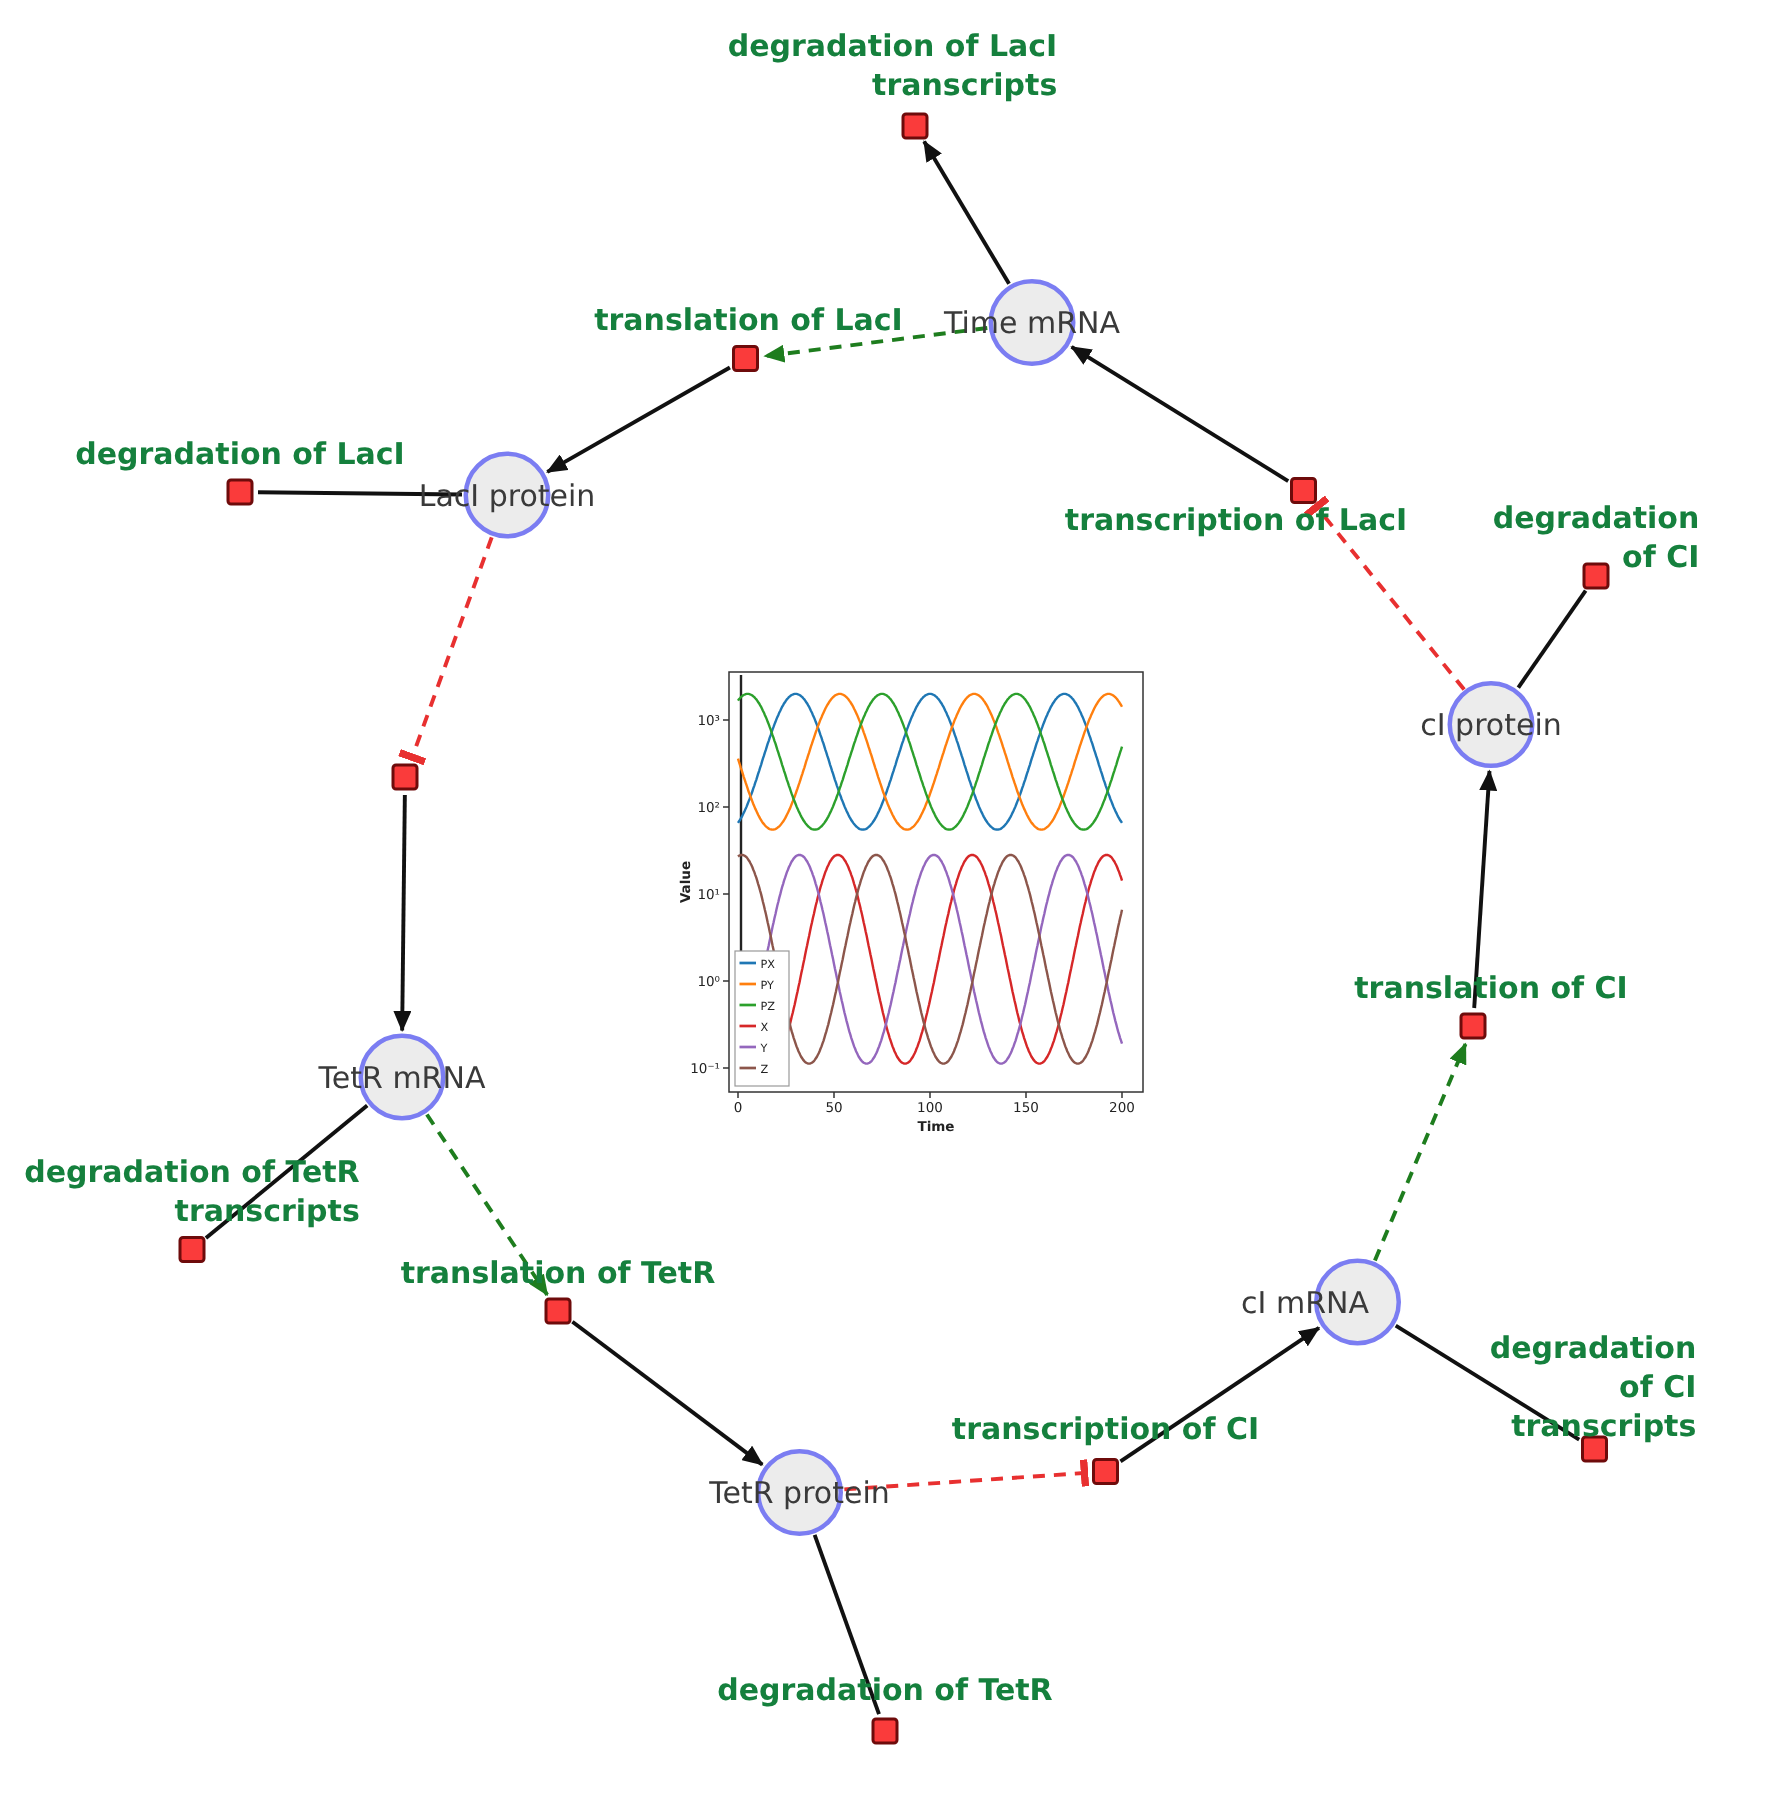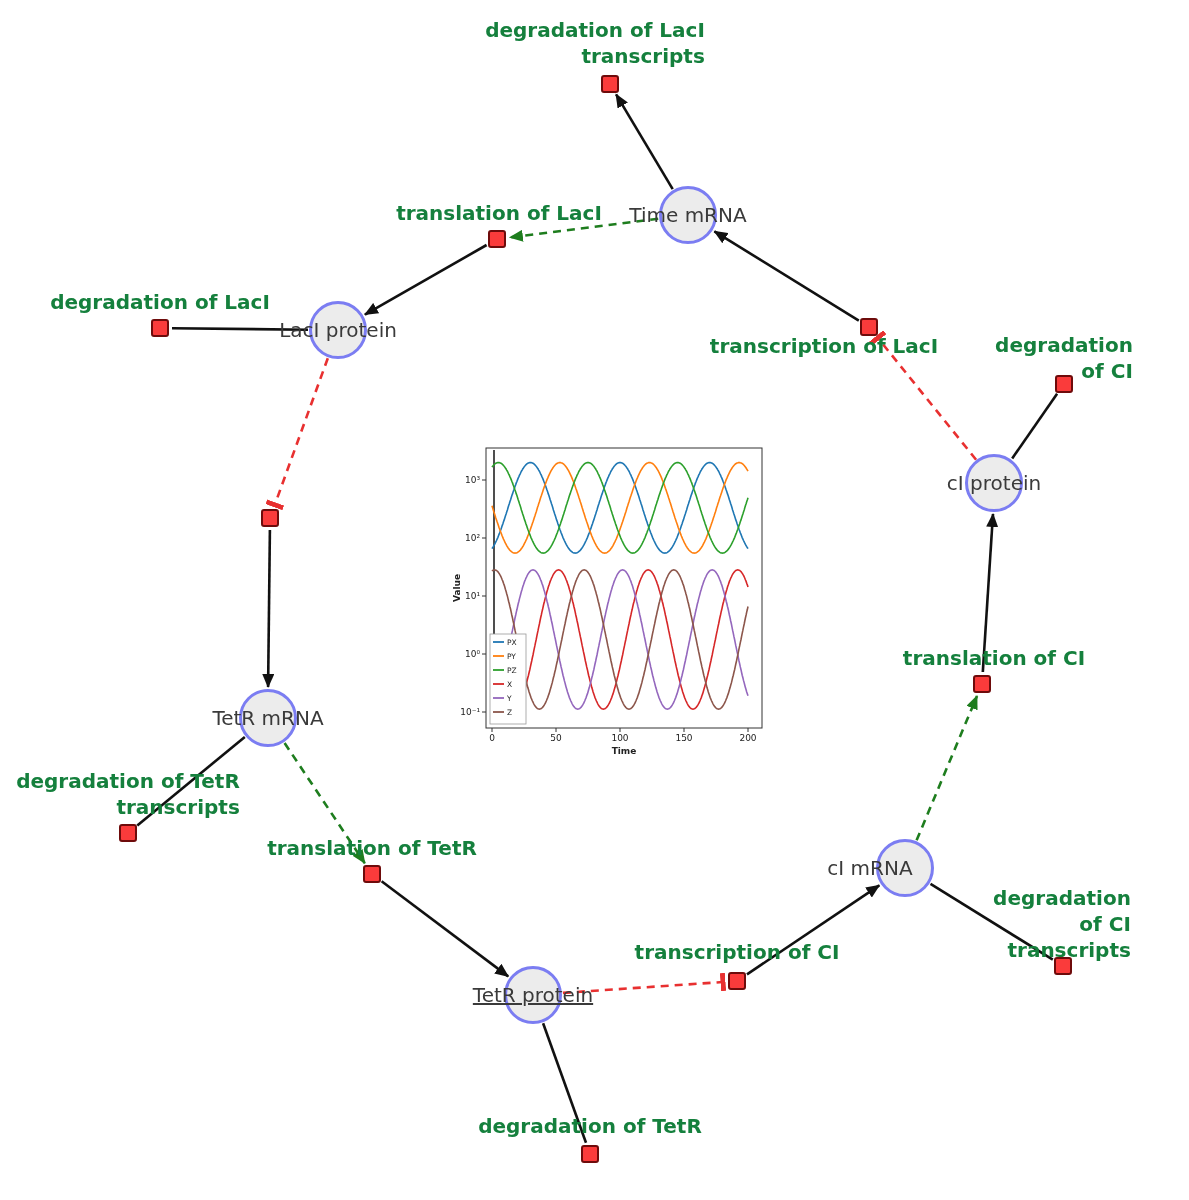--- a/index.html
+++ b/index.html
@@ -79,21 +79,21 @@
   <div class="species-circle" style="left:994px;top:483px;"></div>
   <div class="species-label" style="left:994px;top:483px;">cI protein</div>
 
   <div class="species-circle" style="left:268px;top:718px;"></div>
   <div class="species-label" style="left:268px;top:718px;">TetR mRNA</div>
 
   <div class="species-circle" style="left:905px;top:868px;"></div>
   <div class="species-label" style="left:870px;top:868px;text-align:right;">cI mRNA</div>
 
   <div class="species-circle" style="left:533px;top:995px;"></div>
-  <div class="species-label" style="left:533px;top:995px;text-decoration:underline;">TetR protein</div>
+  <div class="species-label" style="left:533px;top:995px;">TetR protein</div>
 
   <div class="rxn-square" style="left:610px;top:84px;"></div>
   <div class="rxn-label" style="left:595px;top:43px;">degradation of LacI
 transcripts</div>
 
   <div class="rxn-square" style="left:497px;top:239px;"></div>
   <div class="rxn-label" style="left:499px;top:213px;">translation of LacI</div>
 
   <div class="rxn-square" style="left:160px;top:328px;"></div>
   <div class="rxn-label" style="left:160px;top:302px;">degradation of LacI</div>

